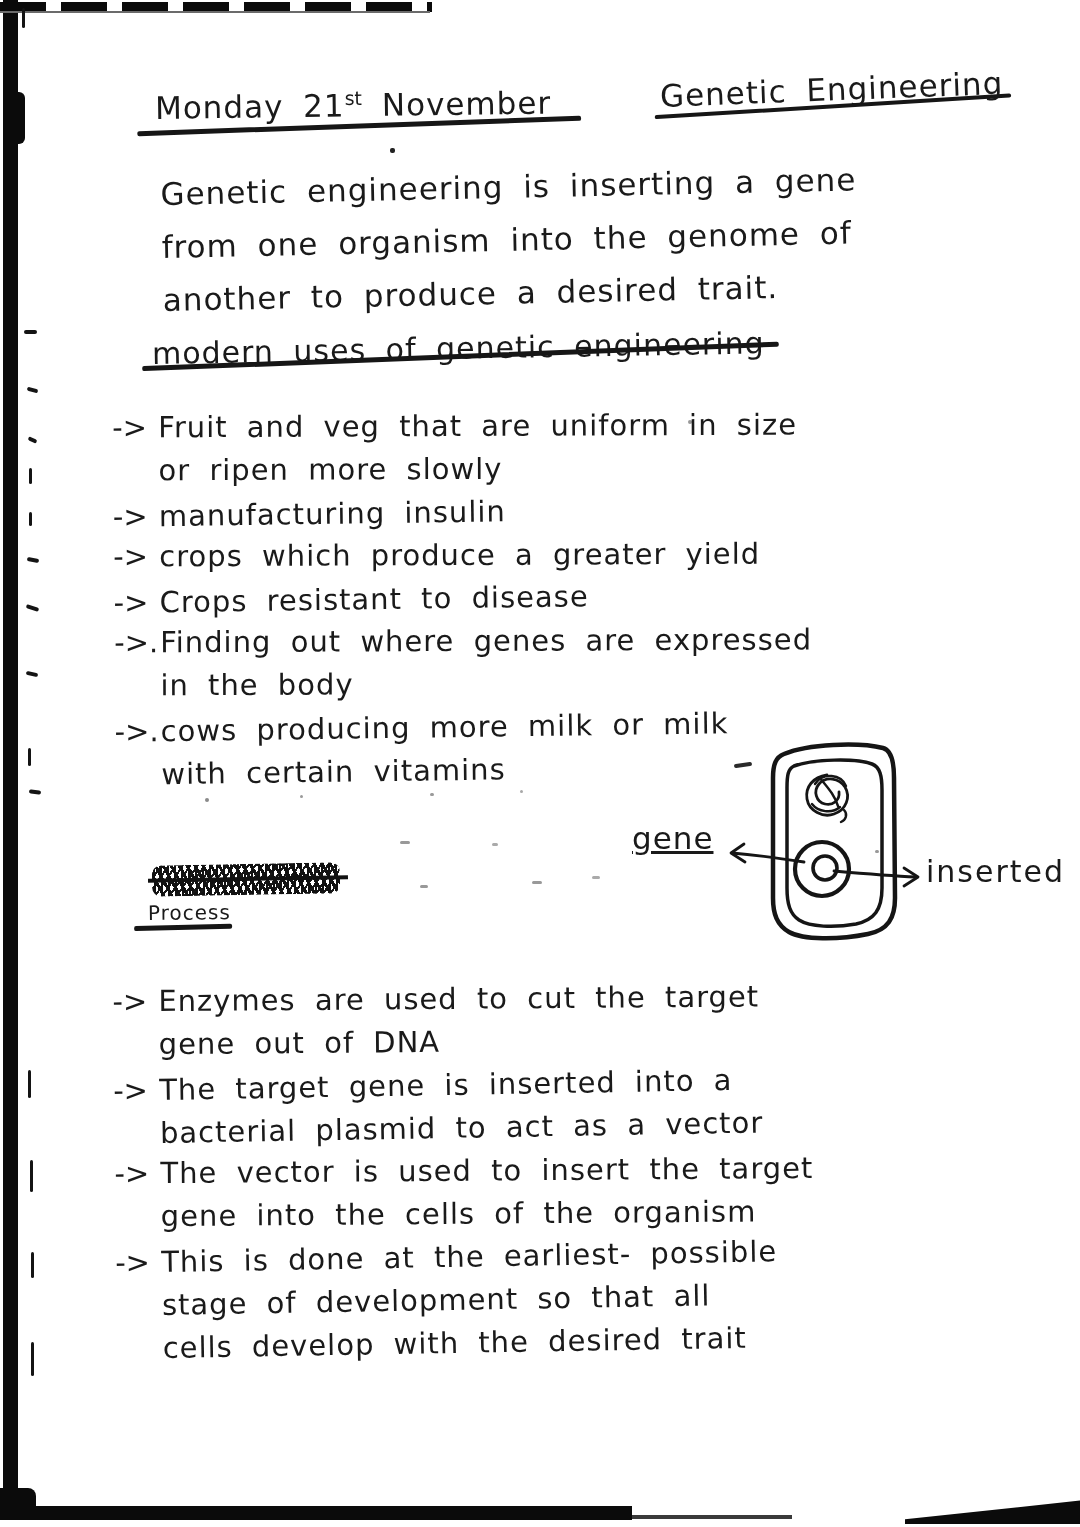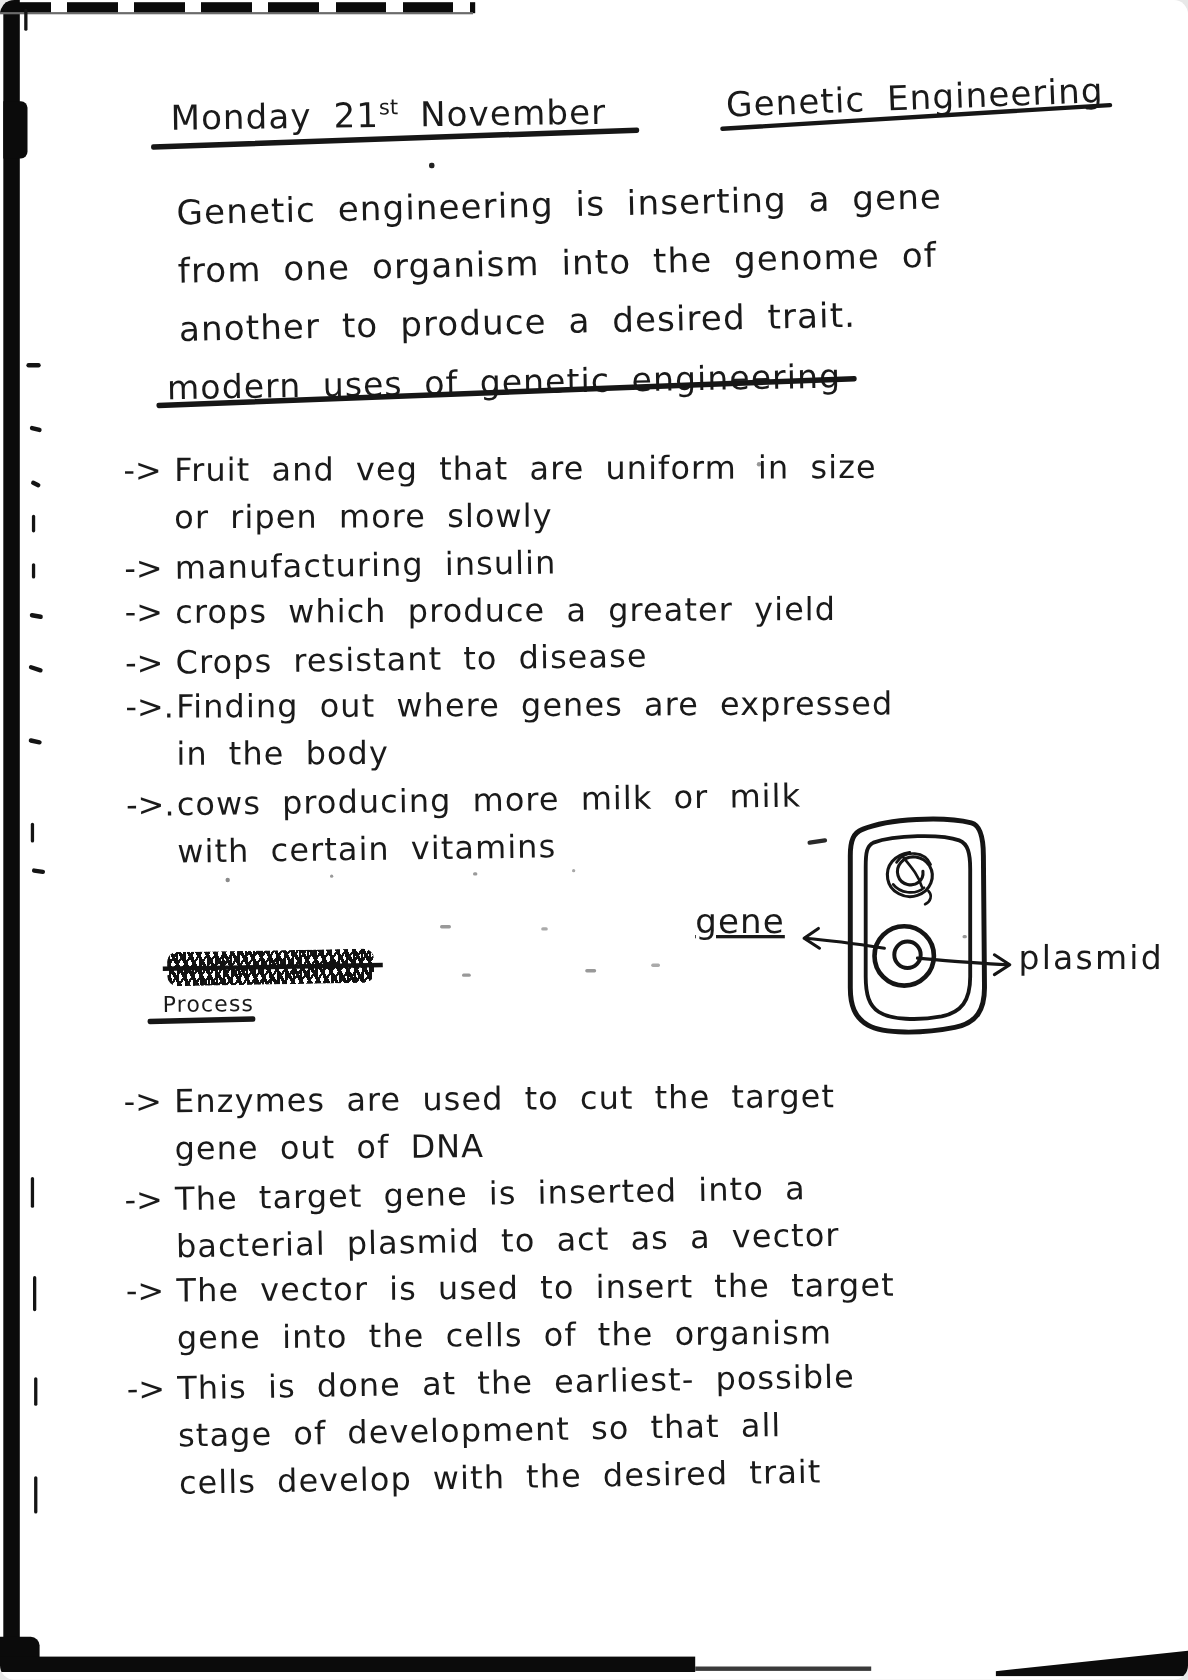--- a/index.html
+++ b/index.html
@@ -3,21 +3,20 @@
 <meta charset="utf-8">
 <style>
   html,body{margin:0;padding:0;background:#e8e8e8;}
   .page{
     position:relative;
     width:1080px;height:1527px;
     background:#ffffff;
     overflow:hidden;
     font-family:"DejaVu Sans",sans-serif;
     color:#1a1a1a;
-    border-radius:13px;
   }
   .abs{position:absolute;}
   
   .bar-left{left:3px;top:0;width:15px;height:1514px;background:#0b0b0b;}
   .bar-left-bump1{left:3px;top:92px;width:22px;height:52px;background:#0b0b0b;border-radius:0 6px 6px 0;}
   .bar-left-bump2{left:0;top:1488px;width:36px;height:24px;background:#0b0b0b;border-radius:0 8px 0 0;}
   .top-dashes{left:0;top:2px;width:432px;height:10px;
     background:repeating-linear-gradient(90deg,#0a0a0a 0 46px,rgba(0,0,0,0) 46px 61px);}
   .top-thinline{left:0;top:11px;width:430px;height:2px;background:#6b6b6b;}
   .bottom-bar1{left:0;top:1506px;width:632px;height:14px;background:#0b0b0b;}
@@ -150,21 +149,21 @@
     <path d="M229 57 C215 59 207 69 209 81 C211 93 225 100 236 96 C248 92 253 79 247 69 C241 60 228 58 221 66 C215 73 218 84 227 86 C235 88 242 82 241 74" stroke-width="2.8"></path>
     <path d="M217 66 C225 54 243 56 248 68 M214 86 C220 94 234 96 242 89 M246 92 C250 96 248 102 243 104 M222 60 C230 70 236 76 240 88" stroke-width="2.4"></path>
     <circle cx="224" cy="151" r="27" stroke-width="4.2"></circle>
     <circle cx="227" cy="150" r="12" stroke-width="3.6"></circle>
     <path d="M206 144 C180 140 158 137 134 135" stroke-width="2.8"></path>
     <path d="M146 126 L133 135 L147 144" stroke-width="2.8"></path>
     <path d="M236 153 C270 156 295 158 318 159" stroke-width="2.8"></path>
     <path d="M306 150 L320 159 L306 168" stroke-width="2.8"></path>
   </svg>
   <div class="abs hw gene-label">gene</div>
-  <div class="abs hw plasmid-label">plasmid</div>
+  <div class="abs hw plasmid-label">inserted</div>
 
   <div class="abs scribble"></div>
   <div class="abs hw process-heading">
     <span>Process</span>
     <i class="uline u-process"></i>
   </div>
 
   <div class="abs hw list process-list">
     <div class="li">
       <span class="marker">-&gt;</span><span class="litext">Enzymes are used to cut the target

